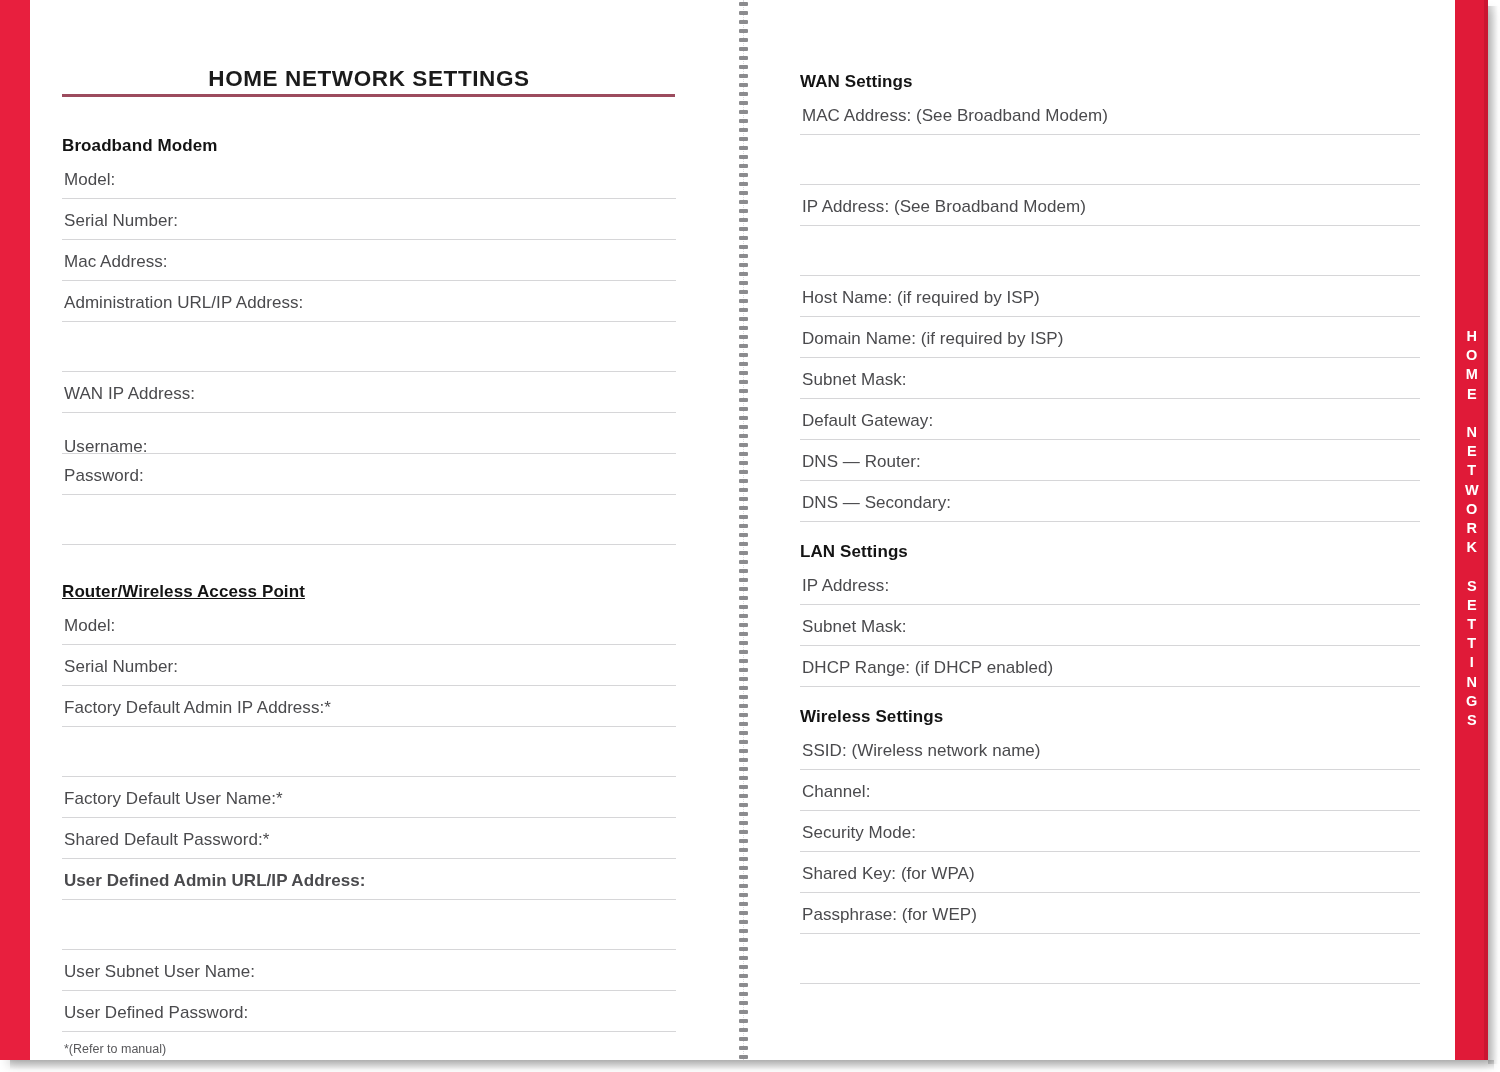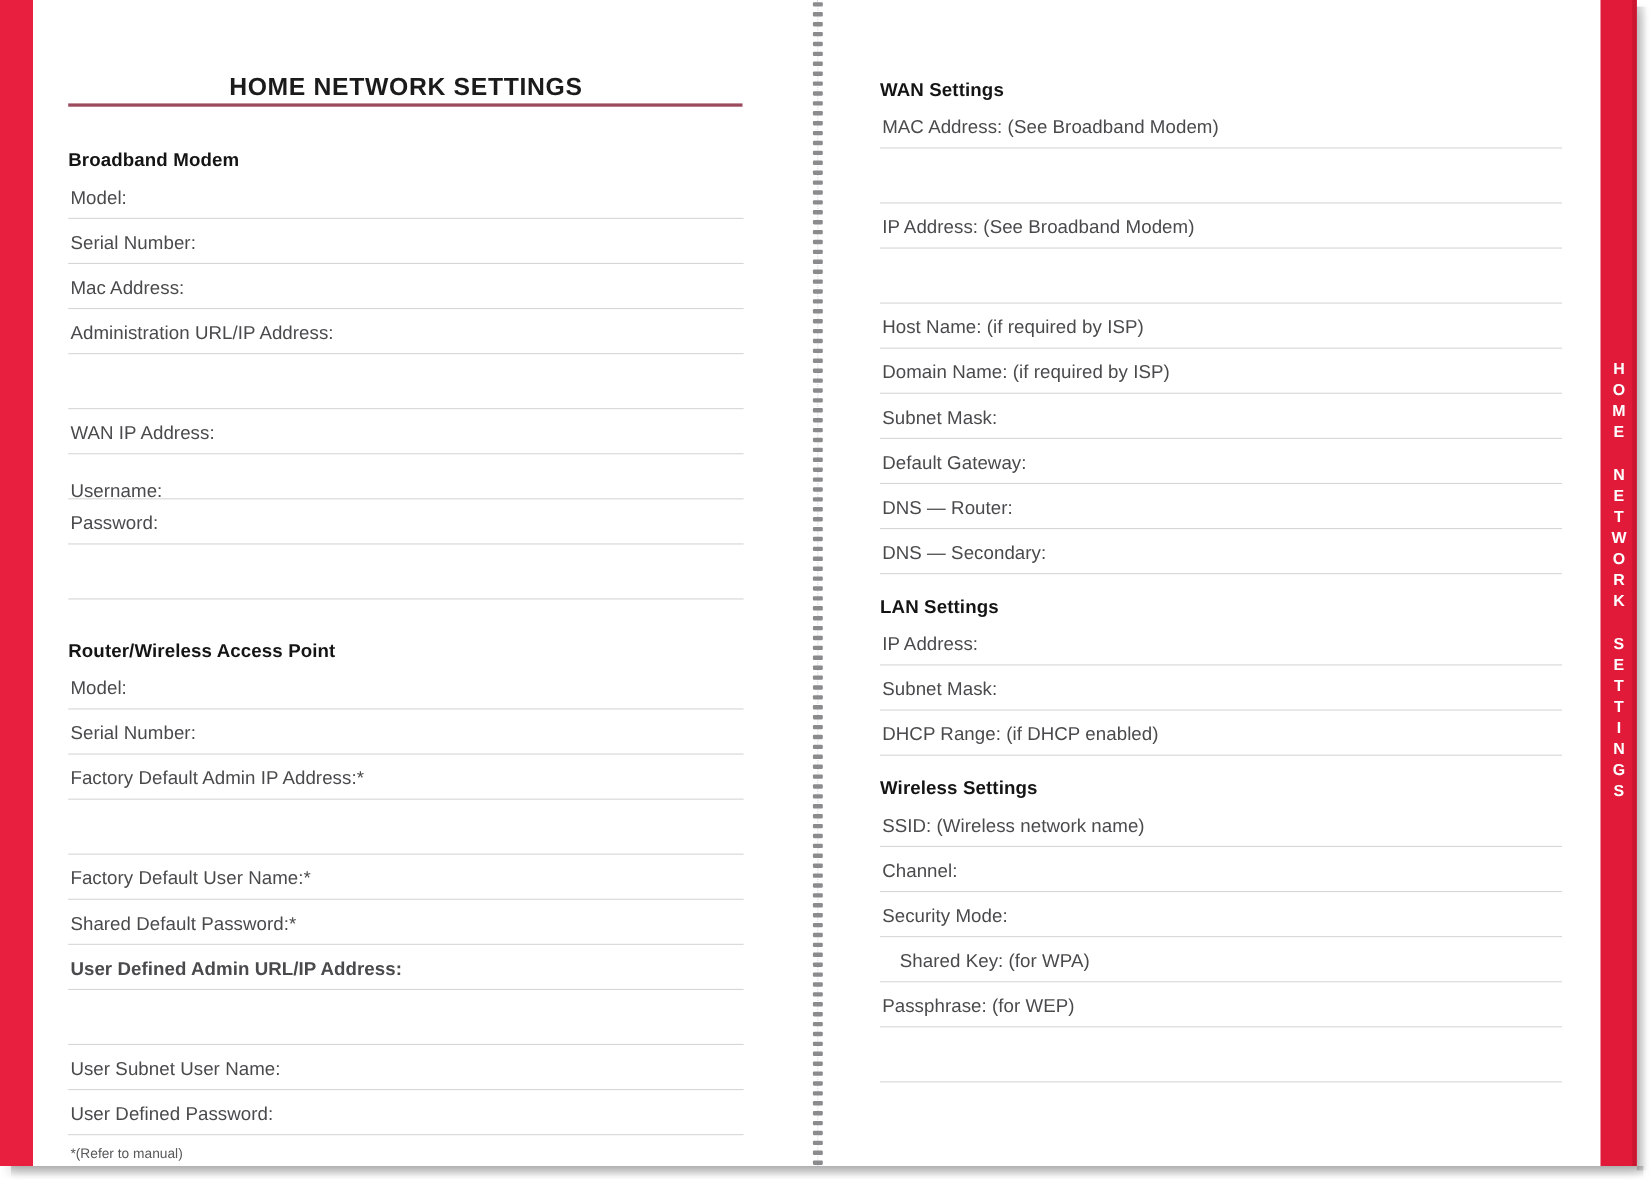--- a/index.html
+++ b/index.html
@@ -336,21 +336,21 @@
       <div class="field" style="position: absolute; left: 0px; top: 372px; width: 100%; height: 40px;">
         <div class="lbl" style="position: absolute; left: 2px; top: 12px;">WAN IP Address:</div>
       </div>
       <div class="field" style="position: absolute; left: 0px; top: 413px; width: 100%; height: 40px;">
         <div class="lbl" style="position: absolute; left: 2px; top: 12px; margin-top: 12px;">Username:</div>
       </div>
       <div class="field" style="position: absolute; left: 0px; top: 454px; width: 100%; height: 40px;">
         <div class="lbl" style="position: absolute; left: 2px; top: 12px;">Password:</div>
       </div>
       <div class="blankline" style="position: absolute; left: 0px; top: 495px; width: 100%; height: 49px;"></div>
-      <div class="sec-head" style="position: absolute; left: 0px; top: 582px;">Router/Wireless Access Point</div>
+      <div class="sec-head" style="position: absolute; left: 0px; top: 582px; text-decoration: underline;">Router/Wireless Access Point</div>
       <div class="field" style="position: absolute; left: 0px; top: 604px; width: 100%; height: 40px;">
         <div class="lbl" style="position: absolute; left: 2px; top: 12px;">Model:</div>
       </div>
       <div class="field" style="position: absolute; left: 0px; top: 645px; width: 100%; height: 40px;">
         <div class="lbl" style="position: absolute; left: 2px; top: 12px;">Serial Number:</div>
       </div>
       <div class="field" style="position: absolute; left: 0px; top: 686px; width: 100%; height: 40px;">
         <div class="lbl" style="position: absolute; left: 2px; top: 12px;">Factory Default Admin IP Address:*</div>
       </div>
       <div class="blankline" style="position: absolute; left: 0px; top: 727px; width: 100%; height: 49px;"></div>
@@ -414,21 +414,21 @@
       <div class="field" style="position: absolute; left: 0px; top: 729px; width: 100%; height: 40px;">
         <div class="lbl" style="position: absolute; left: 2px; top: 12px;">SSID: (Wireless network name)</div>
       </div>
       <div class="field" style="position: absolute; left: 0px; top: 770px; width: 100%; height: 40px;">
         <div class="lbl" style="position: absolute; left: 2px; top: 12px;">Channel:</div>
       </div>
       <div class="field" style="position: absolute; left: 0px; top: 811px; width: 100%; height: 40px;">
         <div class="lbl" style="position: absolute; left: 2px; top: 12px;">Security Mode:</div>
       </div>
       <div class="field" style="position: absolute; left: 0px; top: 852px; width: 100%; height: 40px;">
-        <div class="lbl" style="position: absolute; left: 2px; top: 12px; margin-left: 16px;">Shared Key: (for WPA)</div>
+        <div class="lbl" style="position: absolute; left: 2px; top: 12px;">Shared Key: (for WPA)</div>
       </div>
       <div class="field" style="position: absolute; left: 0px; top: 893px; width: 100%; height: 40px; text-decoration: underline;">
         <div class="lbl" style="position: absolute; left: 2px; top: 12px;">Passphrase: (for WEP)</div>
       </div>
       <div class="blankline" style="position: absolute; left: 0px; top: 934px; width: 100%; height: 49px;"></div>
     </div>
 
 </div>
 
 </body></html>

